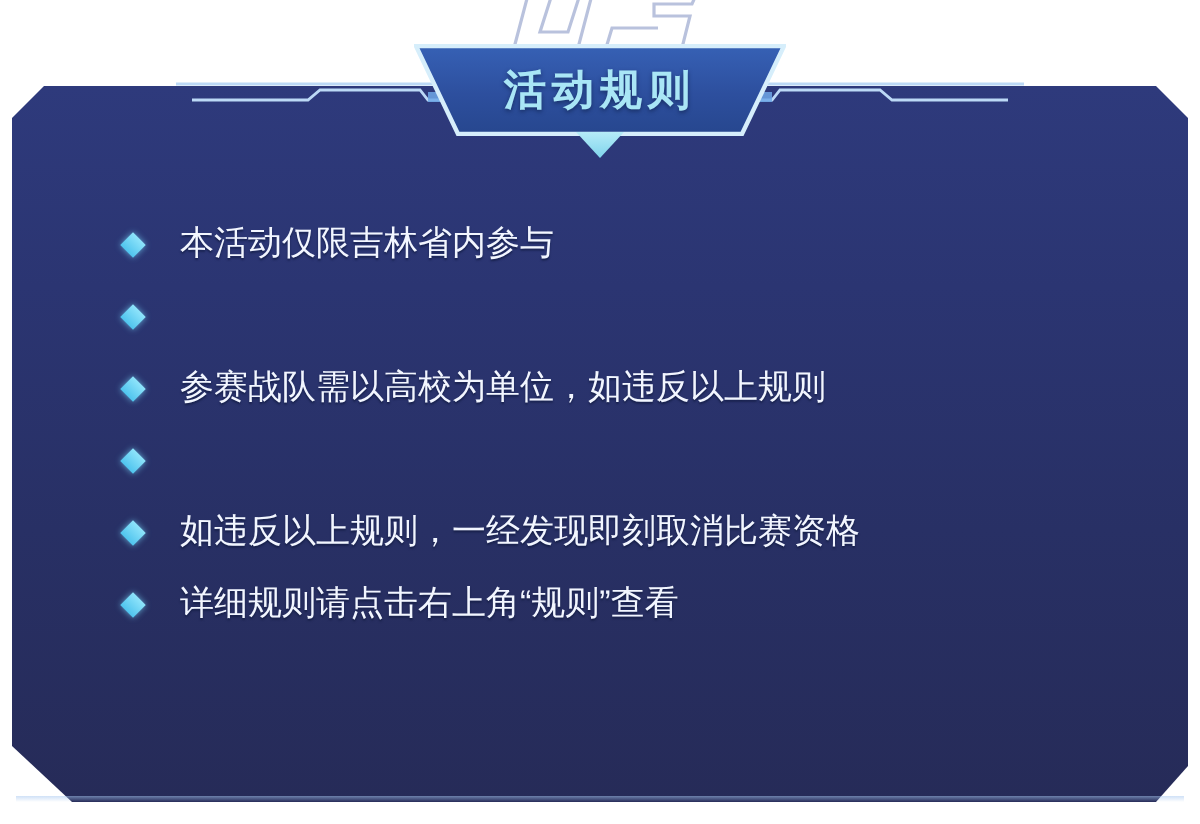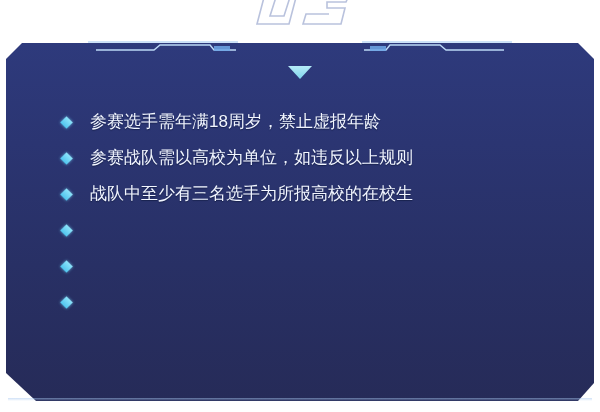--- a/index.html
+++ b/index.html
@@ -197,47 +197,57 @@
   <div class="deco right">
     <svg viewBox="0 0 160 30" xmlns="http://www.w3.org/2000/svg" preserveAspectRatio="none">
       <g fill="none" stroke="#bcd9f6" stroke-width="1.4">
         <path d="M8 6 L158 6"></path>
         <path d="M10 14 L32 14 L36 9 L86 9 L92 14 L150 14"></path>
       </g>
       <rect x="16" y="10" width="16" height="5" fill="#6fa8e8" opacity="0.85"></rect>
     </svg>
   </div>
 
+  <div class="banner-wrap">
+    <div class="banner-shape"></div>
+    <div class="banner-outline">
+      <svg viewBox="0 0 186 46" xmlns="http://www.w3.org/2000/svg">
+        <path d="M1 1 L185 1 L164 45 L22 45 Z" fill="none" stroke="#d6eefb" stroke-width="2.2"></path>
+      </svg>
+    </div>
+    <div class="banner-title">活动规则</div>
+  </div>
   <div class="banner-arrow"></div>
 
   <ul class="rules">
 
-
-    <li class="rule-item">
-      <span class="rule-bullet"></span>
-      <span class="rule-text">参赛选手需年满18周岁，禁止虚报年龄</span>
+    <li class="rule-item">
+      <span class="rule-bullet"></span>
+      <span class="rule-text">本活动仅限吉林省内参与</span>
+    </li>
+
+    <li class="rule-item">
+      <span class="rule-bullet"></span>
     </li>
 
     <li class="rule-item">
       <span class="rule-bullet"></span>
       <span class="rule-text">参赛战队需以高校为单位，如违反以上规则</span>
     </li>
 
-    <li class="rule-item">
-      <span class="rule-bullet"></span>
-      <span class="rule-text">战队中至少有三名选手为所报高校的在校生</span>
-    </li>
-
-    <li class="rule-item">
-      <span class="rule-bullet"></span>
-    </li>
-
-    <li class="rule-item">
-      <span class="rule-bullet"></span>
-    </li>
-
-    <li class="rule-item">
-      <span class="rule-bullet"></span>
+
+    <li class="rule-item">
+      <span class="rule-bullet"></span>
+    </li>
+
+    <li class="rule-item">
+      <span class="rule-bullet"></span>
+      <span class="rule-text">如违反以上规则，一经发现即刻取消比赛资格</span>
+    </li>
+
+    <li class="rule-item">
+      <span class="rule-bullet"></span>
+      <span class="rule-text">详细规则请点击右上角“规则”查看</span>
     </li>
 
   </ul>
 
 </div>
 
 </body></html>

